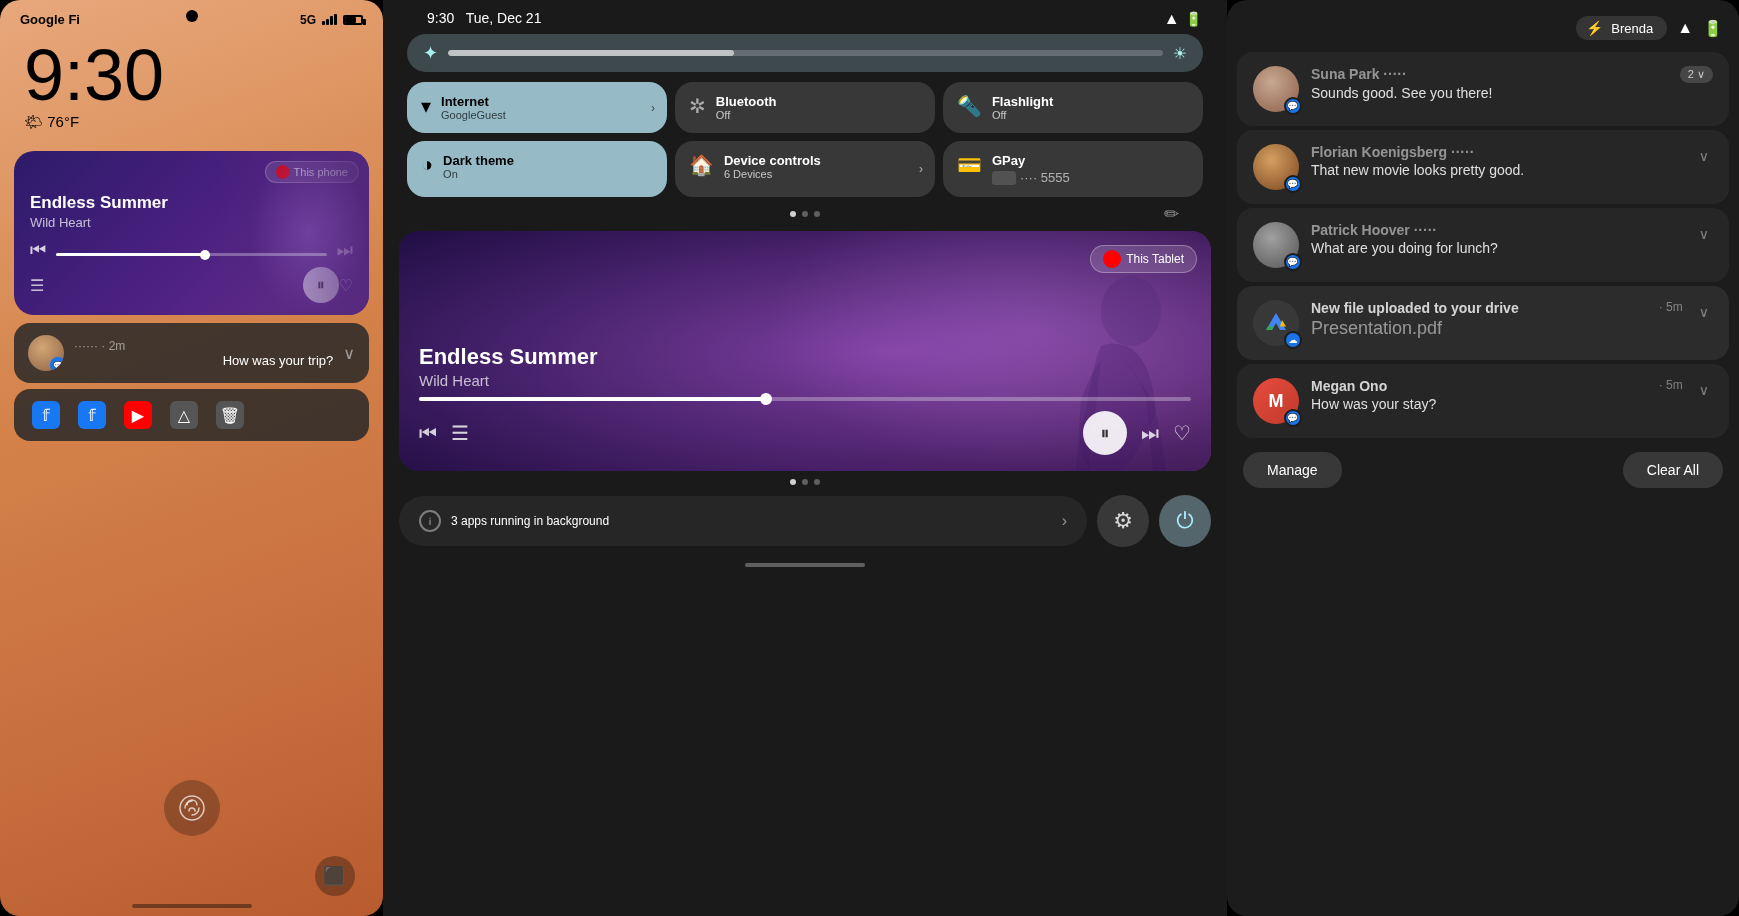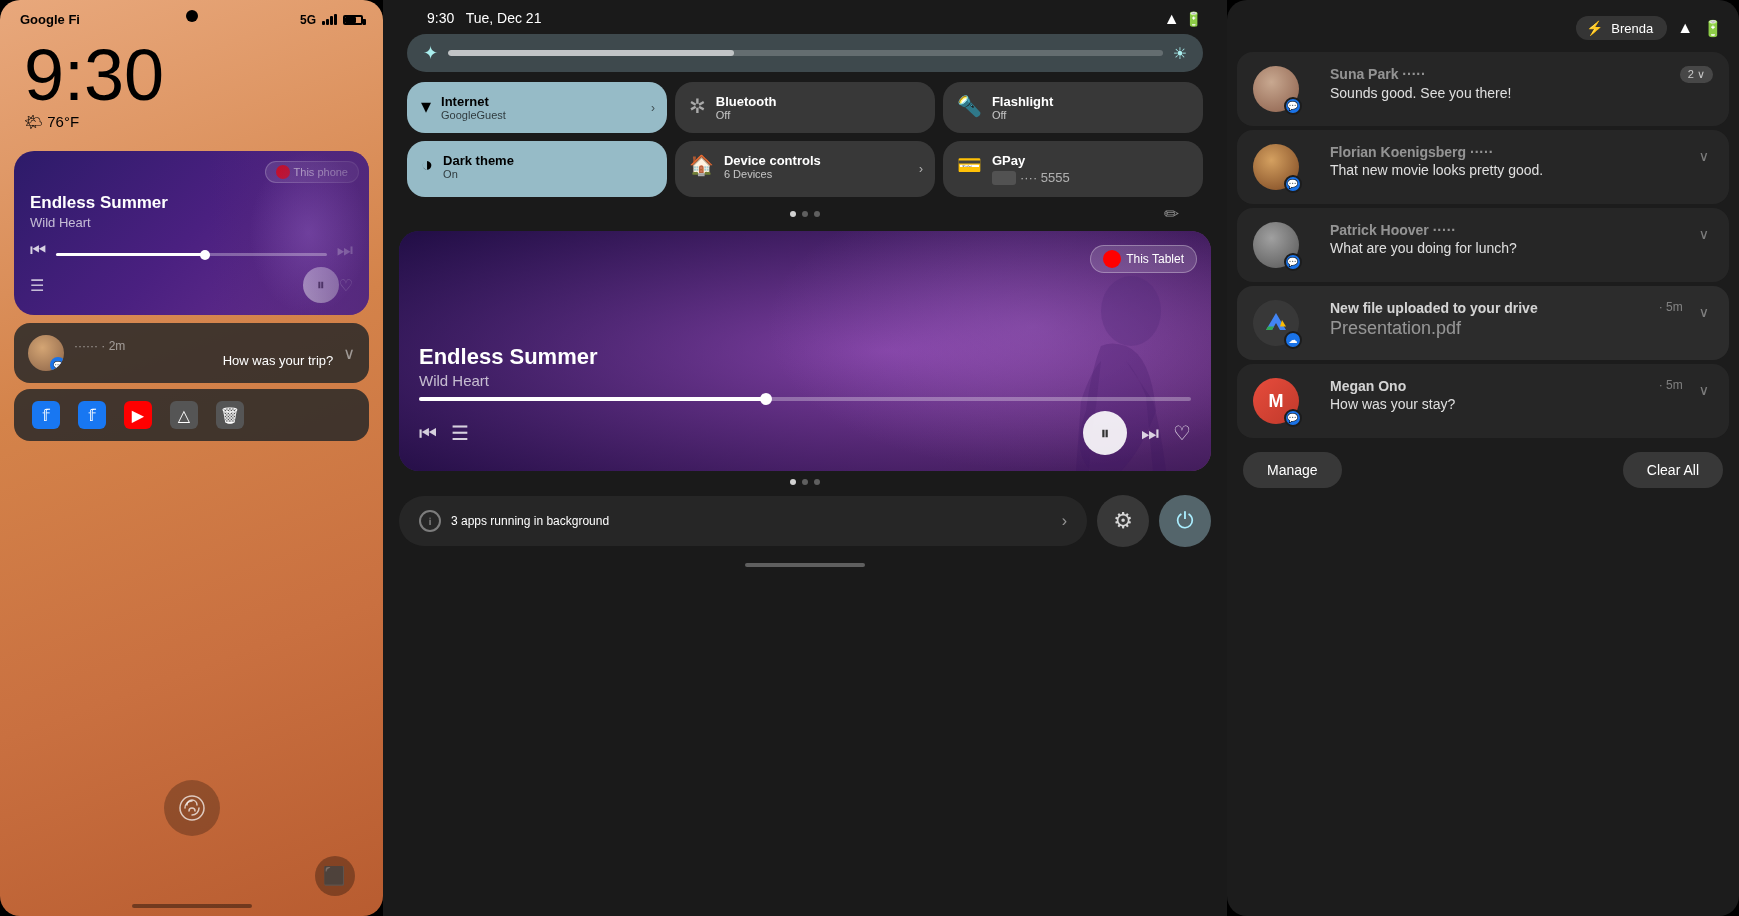--- a/index.html
+++ b/index.html
@@ -622,21 +622,21 @@
       width: 18px; height: 18px;
       border-radius: 50%;
       background: #1a73e8;
       border: 2px solid #1c1c1c;
       display: flex;
       align-items: center;
       justify-content: center;
       font-size: 9px;
       color: #fff;
     }
-    .notif-body { flex: 1; min-width: 0; margin-left: 19px; }
+    .notif-body { flex: 1; min-width: 0; }
     .notif-header-row {
       display: flex;
       justify-content: space-between;
       align-items: flex-start;
     }
     .notif-name {
       font-size: 14px;
       font-weight: 600;
       color: rgba(255,255,255,0.5);
     }

